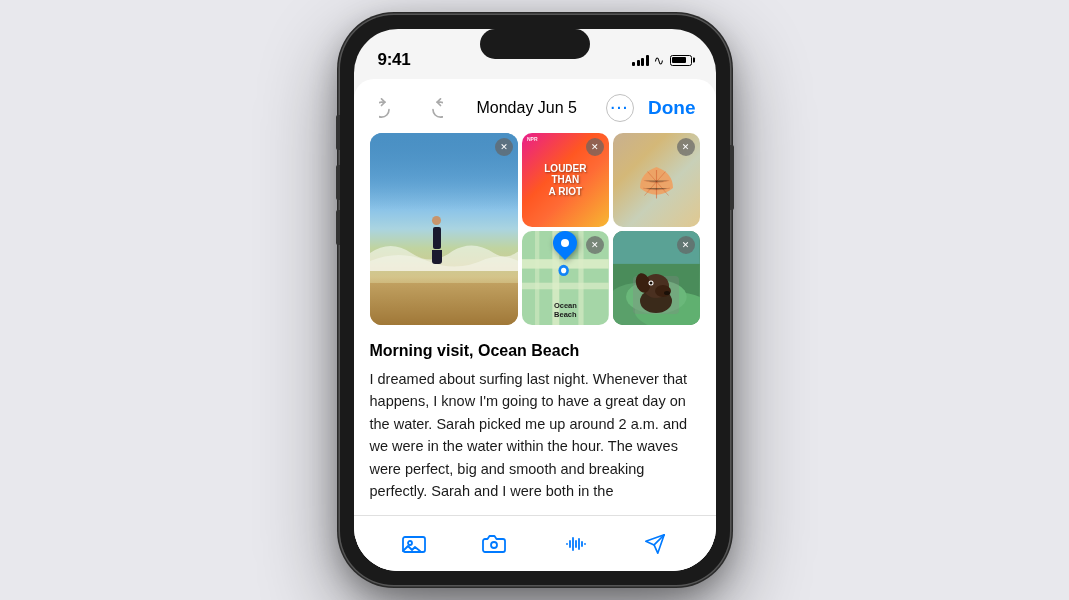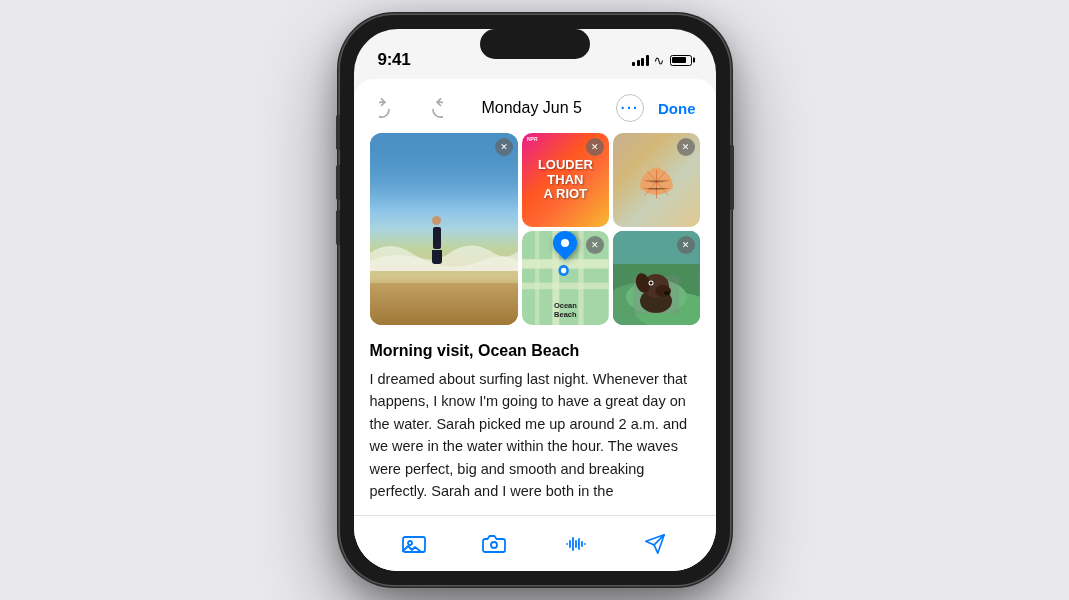--- a/index.html
+++ b/index.html
@@ -207,21 +207,21 @@
       border-radius: 50%;
       display: flex;
       align-items: center;
       justify-content: center;
       color: #007aff;
       font-size: 14px;
     }
 
     .done-btn {
       color: #007aff;
-      font-size: 15px;
+      font-size: 19px;
       font-weight: 600;
     }
 
     
     .images-grid {
       display: grid;
       grid-template-columns: 1fr 1fr;
       grid-template-rows: 100px 100px;
       gap: 4px;
       padding: 0 16px 12px;
@@ -353,21 +353,21 @@
         </div>
         <div style="position:absolute;bottom:0;left:0;right:0;height:22%;background:linear-gradient(180deg,#c0a060,#a07838);"></div>
         <div style="position:absolute;top:0;left:0;right:0;height:40%;background:linear-gradient(180deg,#4a90c4,transparent);"></div>
       </div>
       <div class="close-badge">✕</div>
     </div>
           <div style="flex: 1 1 0%; display: grid; grid-template-columns: 1fr 1fr; grid-template-rows: 1fr 1fr; gap: 4px;">
             <div style="border-radius: 10px; overflow: hidden; position: relative;">
       <div style="width:100%;height:100%;background:linear-gradient(135deg,#e91e8c 0%,#ff5722 40%,#ff6b35 60%,#f7b731 100%);display:flex;align-items:center;justify-content:center;position:relative;">
         <span style="position:absolute;top:3px;left:5px;font-size:5px;color:rgba(255,255,255,0.9);font-weight:700;">NPR</span>
-        <span style="font-size:13px;font-weight:900;color:#fff;text-align:center;line-height:1.15;text-shadow:1px 1px 2px rgba(0,0,0,0.4);">LOUDER<br>THAN<br>A RIOT</span>
+        <span style="font-size:10px;font-weight:900;color:#fff;text-align:center;line-height:1.15;text-shadow:1px 1px 2px rgba(0,0,0,0.4);">LOUDER<br>THAN<br>A RIOT</span>
       </div>
       <div class="close-badge">✕</div>
     </div>
             <div style="border-radius: 10px; overflow: hidden; position: relative;">
       <div style="width:100%;height:100%;background:linear-gradient(135deg,#c8b090 0%,#d4b878 30%,#c8d0b8 60%,#e0c890 100%);display:flex;align-items:center;justify-content:center;">
         <svg width="45" height="45" viewBox="0 0 60 60">
           <path d="M30 12 Q52 20 52 40 Q30 58 8 40 Q8 20 30 12Z" fill="#f0a060" opacity="0.9"></path>
           <path d="M30 16 L30 54" stroke="#d46030" stroke-width="1.5" opacity="0.6"></path>
           <path d="M18 18 Q33 35 46 50" stroke="#d46030" stroke-width="1.2" opacity="0.5"></path>
           <path d="M42 18 Q27 35 14 50" stroke="#d46030" stroke-width="1.2" opacity="0.5"></path>

